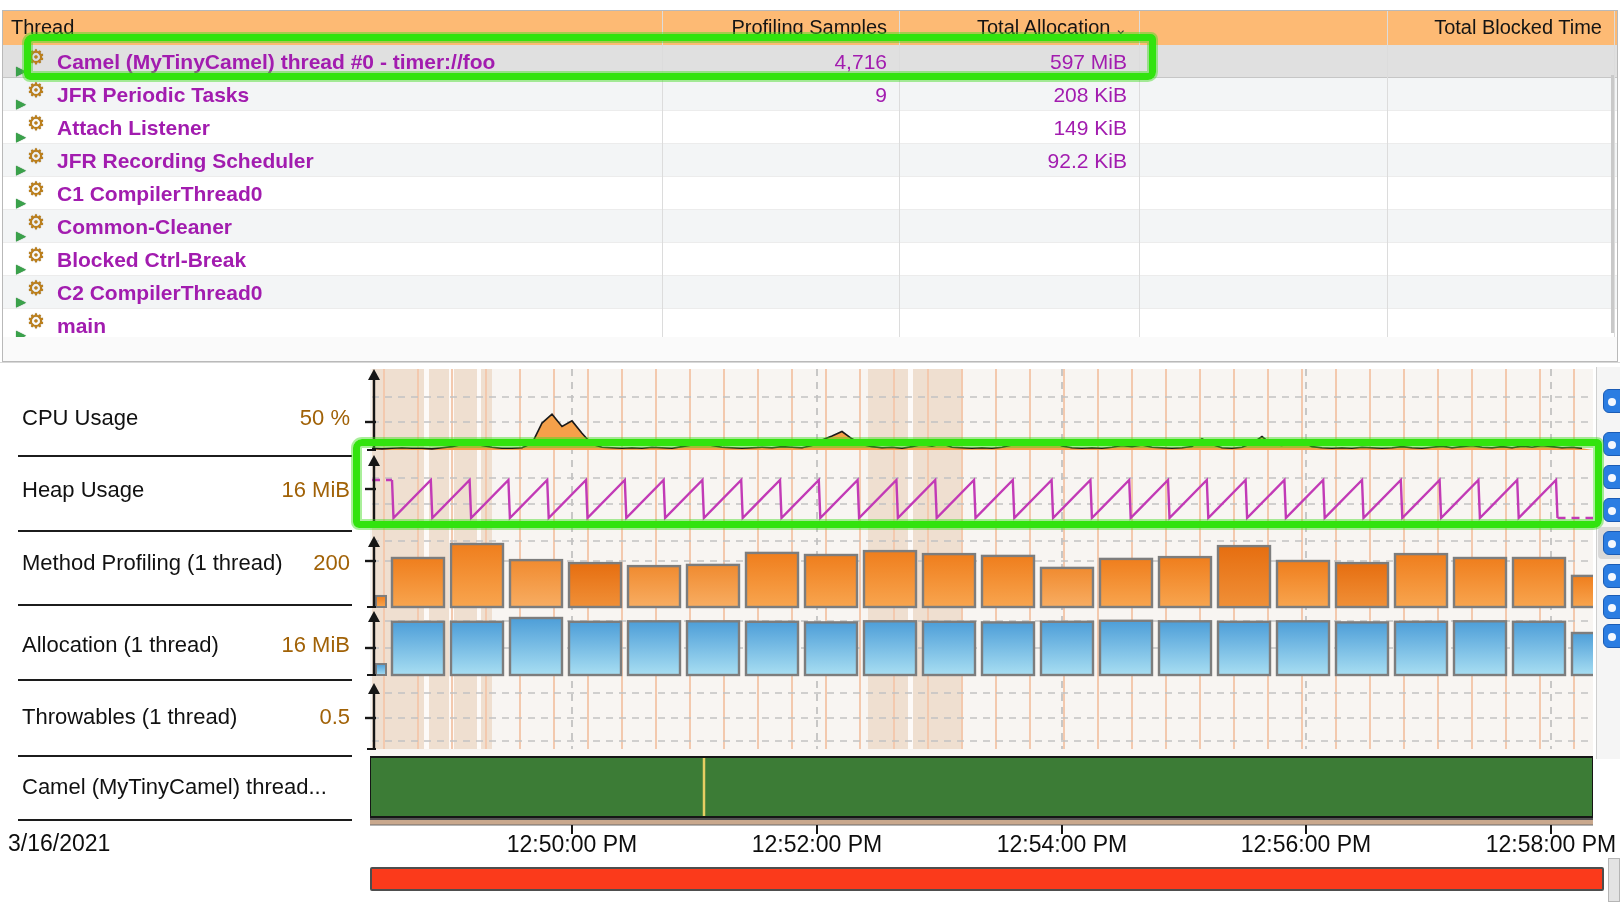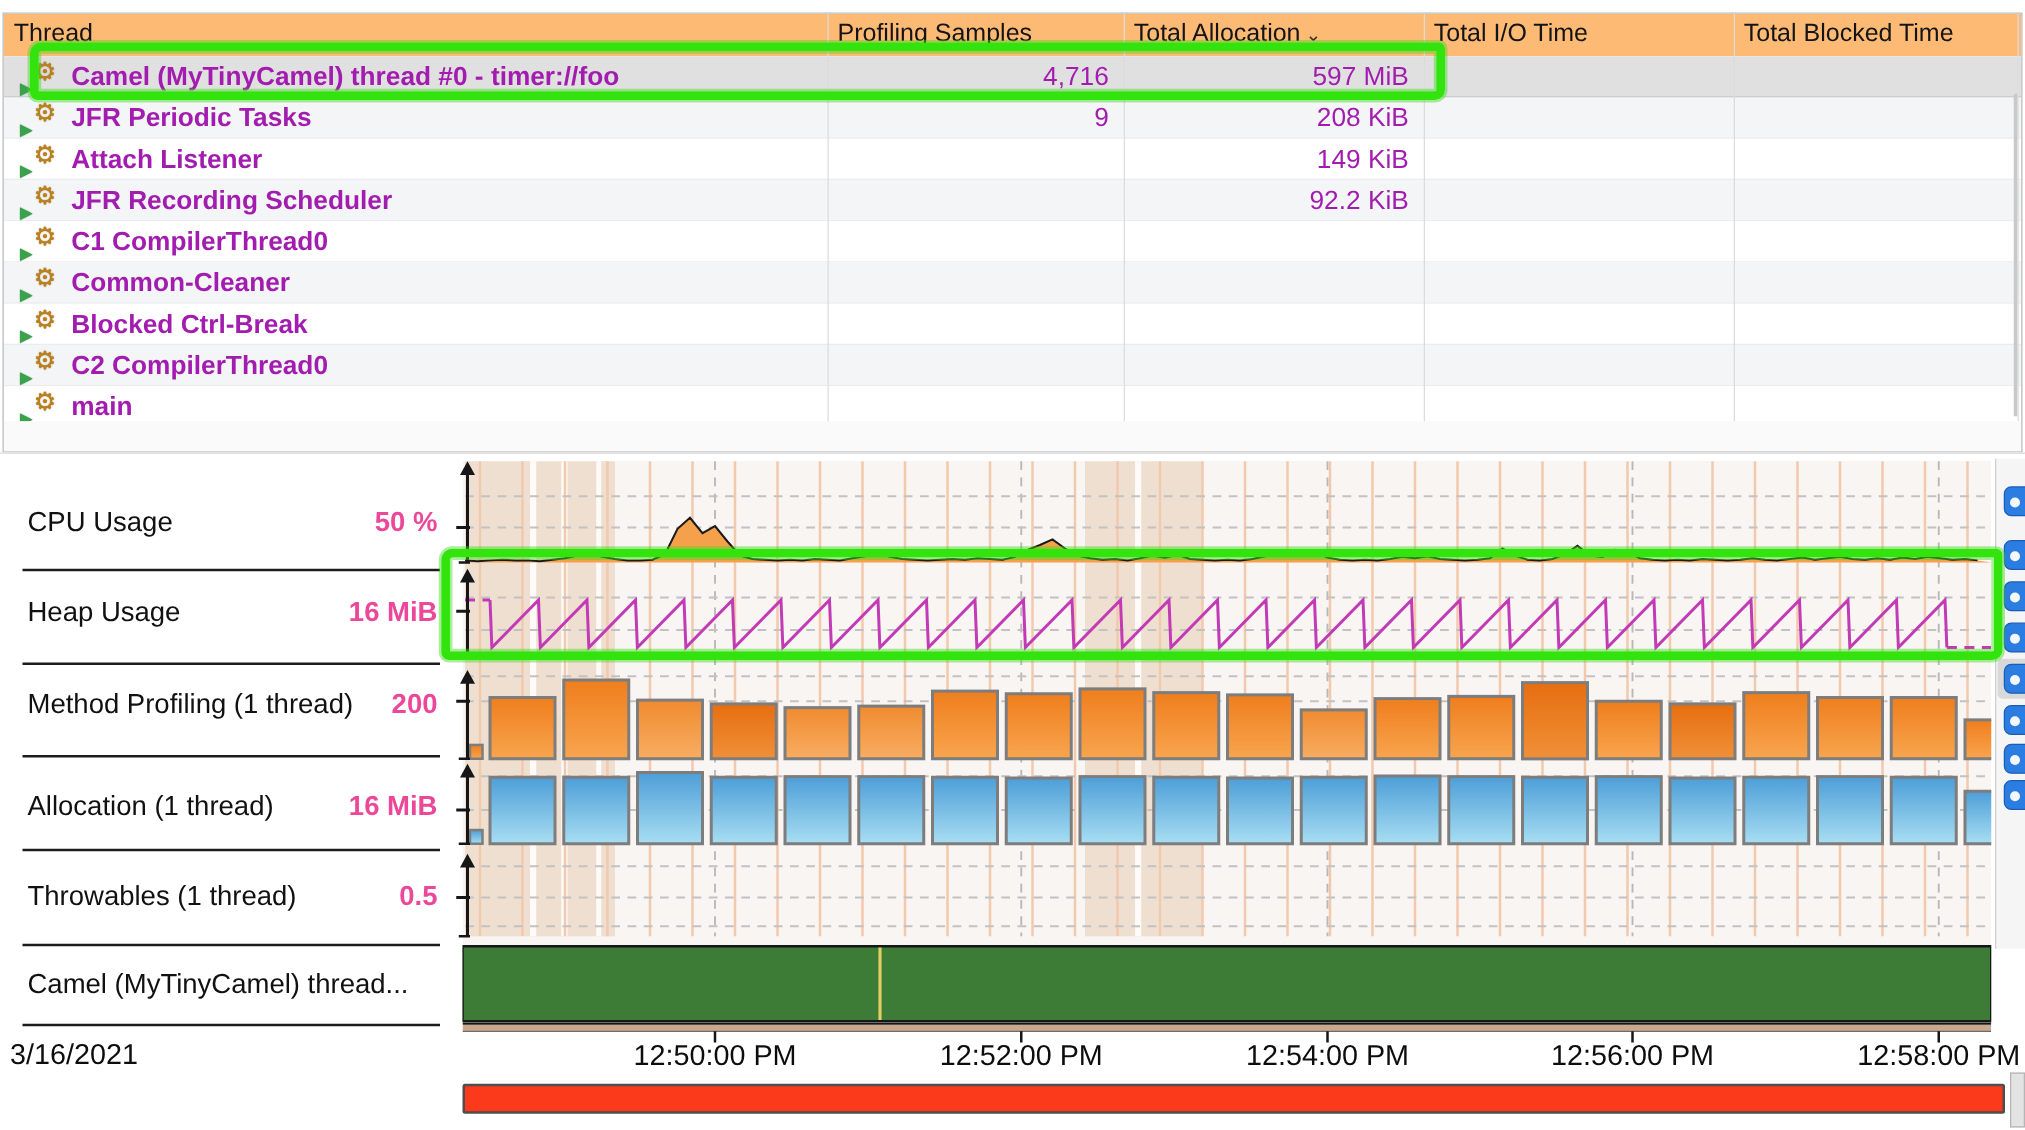--- a/index.html
+++ b/index.html
@@ -6,42 +6,42 @@
   html,body { width:1620px; height:904px; overflow:hidden; background:#ffffff;
     font-family:"Liberation Sans", sans-serif; }
   #root { position:relative; width:1620px; height:904px; background:#ffffff; }
 
   
   #table-panel { position:absolute; left:2px; top:10px; width:1616px; height:352px;
     background:#ffffff; border:1px solid #b9b9b9; overflow:hidden; }
   #table-header { position:absolute; left:0; top:0; width:100%; height:34px; background:#fdba74;text-decoration:underline; }
   .hcell { position:absolute; top:0; height:34px; line-height:32px; font-size:20px; color:#141414;
     white-space:nowrap; }
-  .hcell.right { }
+  .hcell.right { text-align:right; }
   .sort-arrow { font-size:15px; color:#333; padding-left:4px; }
   #table-rows { position:absolute; left:0; top:34px; width:100%; height:292px; overflow:hidden; }
   .trow { position:absolute; left:0; width:100%; height:33px; }
   .trow .cell { position:absolute; top:0; height:33px; line-height:33px; font-size:21px; color:#a21caf;
     white-space:nowrap; overflow:hidden; }
   .trow .name { font-weight:bold; padding-left:54px; }
   .trow .num { text-align:right; font-weight:normal; }
   .thread-icon { position:absolute; left:14px; top:3px; width:30px; height:27px; }
   .thread-icon .gear { position:absolute; right:2px; top:-3px; font-size:20px; color:#c08018;
     text-shadow:0 0 1px #6e4a08; }
   .thread-icon .tri { position:absolute; left:-1px; bottom:-3px; font-size:13px; color:#3aa24b;
     text-shadow:0 0 1px #1d682c; }
   .col-sep { position:absolute; top:0; width:1px; height:326px; background:#dcdcdc; }
   #h-scroll-track { position:absolute; left:0; top:326px; width:100%; height:26px; background:#fafafa; }
   #v-scroll { position:absolute; right:3px; top:64px; width:3px; height:258px; background:#c9c9c9; }
 
   
   #chart-panel { position:absolute; left:0; top:362px; width:1620px; height:542px; background:#ffffff;
     border-top:1px solid #d8d8d8; }
   .lane-label { position:absolute; left:22px; font-size:22px; color:#111; white-space:nowrap; }
-  .lane-value { position:absolute; font-size:22px; color:#ec4899; white-space:nowrap; text-align:right; right:1270px;font-weight:bold; }
+  .lane-value { position:absolute; font-size:22px; color:#a16207; white-space:nowrap; text-align:right; right:1270px; }
   .lane-sep { position:absolute; left:18px; width:334px; height:2px; background:#1c1c1c; }
   #chart-svg { position:absolute; left:0; top:0; }
   .time-label { position:absolute; width:160px; text-align:center; font-size:23px; color:#0d0d0d; white-space:nowrap; }
   #date-label { position:absolute; left:8px; font-size:23px; color:#0d0d0d; }
   #range-bar { position:absolute; left:370px; top:504px; width:1234px; height:24px;
     background:#fb3a1b; border:2px solid #4e4e4e; border-radius:2px; }
   #corner-scroll { position:absolute; left:1608px; top:495px; width:12px; height:44px;
     background:#e3e3e3; border:1px solid #b5b5b5; }
 
   
@@ -60,21 +60,20 @@
 </head>
 <body>
 
 <div id="root">
 
   <div id="table-panel">
     <div id="table-header">
         <div class="hcell" style="left: 8px; width: 639px;"><span>Thread</span></div>
         <div class="hcell right" style="left: 667px; width: 217px;"><span>Profiling Samples</span></div>
         <div class="hcell right" style="left: 904px; width: 220px;"><span>Total Allocation</span><span class="sort-arrow">⌄</span></div>
-        <div class="hcell right" style="left: 1144px; width: 228px;"><span>Total I/O Time</span></div>
         <div class="hcell right" style="left: 1392px; width: 207px;"><span>Total Blocked Time</span></div>
       </div>
     <div id="table-rows">
         <div class="trow" style="top: 0px; background: rgb(224, 224, 224); border-bottom: 1px solid rgb(198, 198, 198);">
           <span class="thread-icon">
             <span class="gear">⚙</span>
             <span class="tri">▶</span>
           </span>
           <div class="cell name" style="left: 0px; width: 659px;">Camel (MyTinyCamel) thread #0 - timer://foo</div>
           <div class="cell num" style="left: 667px; width: 217px;">4,716</div>

